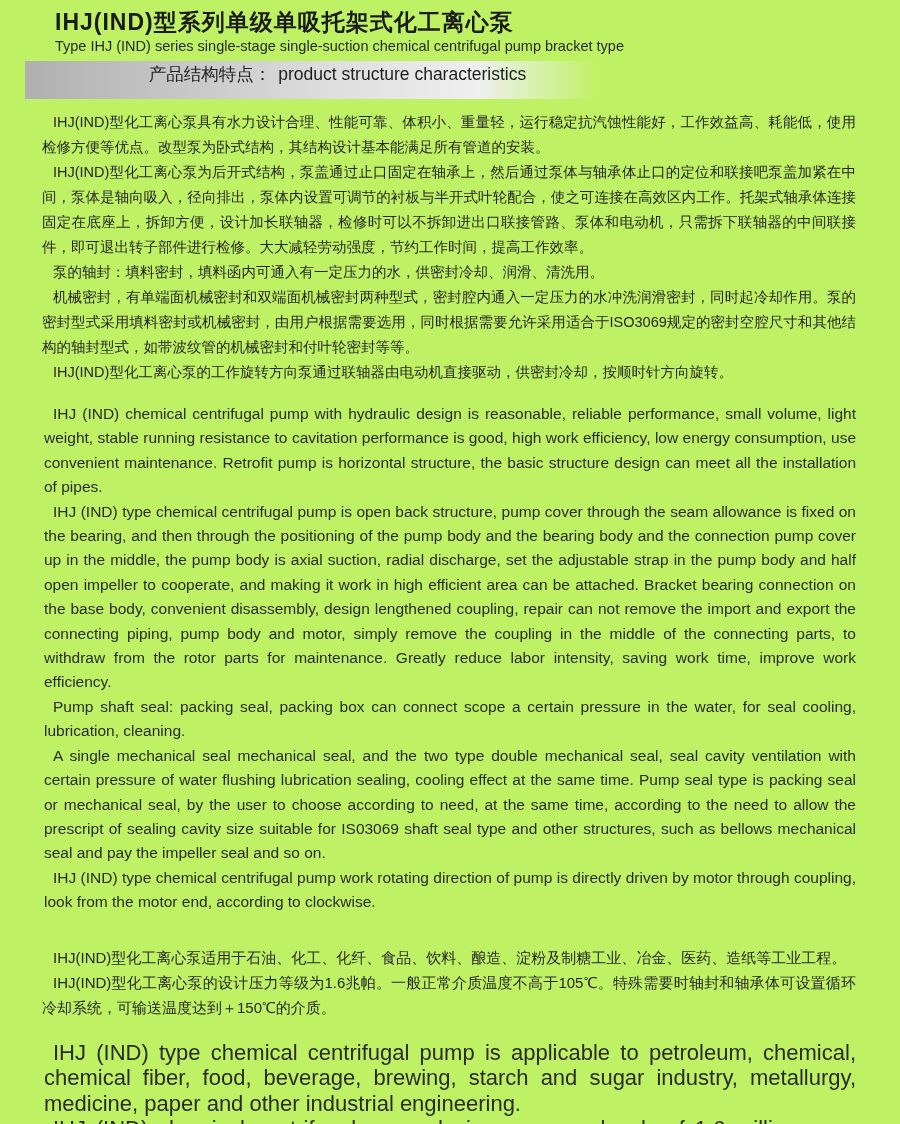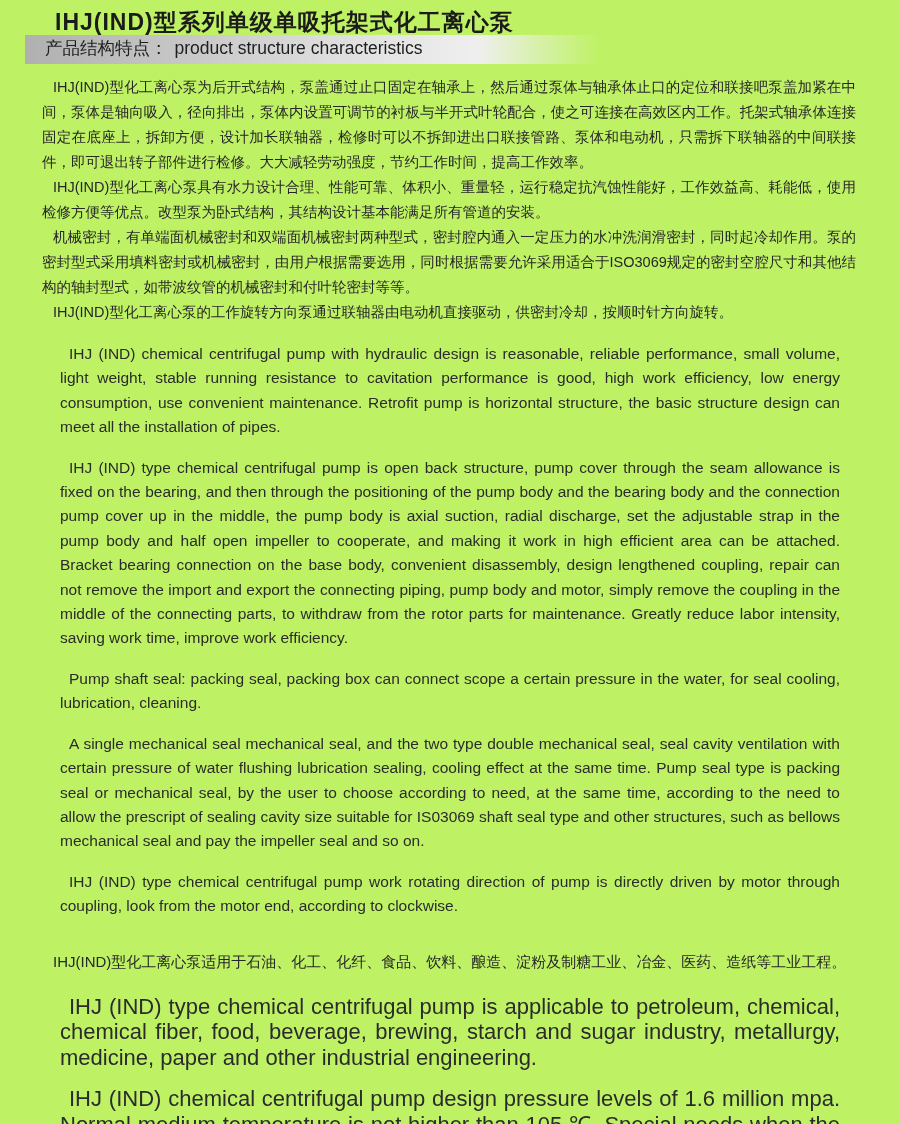--- a/index.html
+++ b/index.html
@@ -35,29 +35,30 @@
     margin: 0;
     padding: 2px 0 6px 55px;
     font-size: 14.5px;
     color: #292929;
     line-height: 18px;
   }
   .section-header {
     position: relative;
     margin-left: 25px;
     width: 605px;
-    height: 29px;
+    height: 38px;
     line-height: 27px;
     padding-left: 20px;
     box-sizing: border-box;
     font-size: 17.5px;
     color: #1e1e1e;
     white-space: nowrap;
     background: linear-gradient(to right,
       #b0b0b0 0%, #c6c6c6 25%, #dddddd 50%, #efefef 75%, rgba(255,255,255,0) 95%);
+    text-align: center;
   }
   .section-header .heading-en {
     margin-left: 7px;
   }
   .section-header.second {
     margin-top: 15px;
   }
   .section-header.second::after {
     content: "";
     position: absolute;
@@ -75,21 +76,21 @@
     text-indent: 11px;
     font-size: 14.5px;
     line-height: 25px;
     text-align: justify;
     color: #272727;
   }
   .en-block {
     margin: 17px 44px 0 44px;
   }
   .en-block p {
-    margin: 16px;
+    margin: 0;
     text-indent: 9px;
     font-size: 15.5px;
     line-height: 24.4px;
     text-align: justify;
     color: #2b2b2b;
   }
   .zh-block.sec2 {
     margin-top: 30px;
   }
   .zh-block.sec2 p {
@@ -104,43 +105,46 @@
     line-height: 25.6px;
   }
 </style>
 </head>
 <body>
 
 <div class="page">
 
   <h1 class="page-title">IHJ(IND)型系列单级单吸托架式化工离心泵</h1>
 
+  <div class="page-subtitle">Type IHJ (IND) series single-stage single-suction chemical centrifugal pump bracket type</div>
 
   <div class="section-header">
     <span class="heading-zh">产品结构特点：</span><span class="heading-en">product structure characteristics</span>
   </div>
 
   <div class="zh-block sec1">
+    <p>IHJ(IND)型化工离心泵具有水力设计合理、性能可靠、体积小、重量轻，运行稳定抗汽蚀性能好，工作效益高、耗能低，使用检修方便等优点。改型泵为卧式结构，其结构设计基本能满足所有管道的安装。</p>
     <p>IHJ(IND)型化工离心泵为后开式结构，泵盖通过止口固定在轴承上，然后通过泵体与轴承体止口的定位和联接吧泵盖加紧在中间，泵体是轴向吸入，径向排出，泵体内设置可调节的衬板与半开式叶轮配合，使之可连接在高效区内工作。托架式轴承体连接固定在底座上，拆卸方便，设计加长联轴器，检修时可以不拆卸进出口联接管路、泵体和电动机，只需拆下联轴器的中间联接件，即可退出转子部件进行检修。大大减轻劳动强度，节约工作时间，提高工作效率。</p>
-    <p>IHJ(IND)型化工离心泵具有水力设计合理、性能可靠、体积小、重量轻，运行稳定抗汽蚀性能好，工作效益高、耗能低，使用检修方便等优点。改型泵为卧式结构，其结构设计基本能满足所有管道的安装。</p>
+    <p>泵的轴封：填料密封，填料函内可通入有一定压力的水，供密封冷却、润滑、清洗用。</p>
     <p>机械密封，有单端面机械密封和双端面机械密封两种型式，密封腔内通入一定压力的水冲洗润滑密封，同时起冷却作用。泵的密封型式采用填料密封或机械密封，由用户根据需要选用，同时根据需要允许采用适合于ISO3069规定的密封空腔尺寸和其他结构的轴封型式，如带波纹管的机械密封和付叶轮密封等等。</p>
     <p>IHJ(IND)型化工离心泵的工作旋转方向泵通过联轴器由电动机直接驱动，供密封冷却，按顺时针方向旋转。</p>
   </div>
 
   <div class="en-block sec1">
     <p>IHJ (IND) chemical centrifugal pump with hydraulic design is reasonable, reliable performance, small volume, light weight, stable running resistance to cavitation performance is good, high work efficiency, low energy consumption, use convenient maintenance. Retrofit pump is horizontal structure, the basic structure design can meet all the installation of pipes.</p>
     <p>IHJ (IND) type chemical centrifugal pump is open back structure, pump cover through the seam allowance is fixed on the bearing, and then through the positioning of the pump body and the bearing body and the connection pump cover up in the middle, the pump body is axial suction, radial discharge, set the adjustable strap in the pump body and half open impeller to cooperate, and making it work in high efficient area can be attached. Bracket bearing connection on the base body, convenient disassembly, design lengthened coupling, repair can not remove the import and export the connecting piping, pump body and motor, simply remove the coupling in the middle of the connecting parts, to withdraw from the rotor parts for maintenance. Greatly reduce labor intensity, saving work time, improve work efficiency.</p>
     <p>Pump shaft seal: packing seal, packing box can connect scope a certain pressure in the water, for seal cooling, lubrication, cleaning.</p>
     <p>A single mechanical seal mechanical seal, and the two type double mechanical seal, seal cavity ventilation with certain pressure of water flushing lubrication sealing, cooling effect at the same time. Pump seal type is packing seal or mechanical seal, by the user to choose according to need, at the same time, according to the need to allow the prescript of sealing cavity size suitable for IS03069 shaft seal type and other structures, such as bellows mechanical seal and pay the impeller seal and so on.</p>
     <p>IHJ (IND) type chemical centrifugal pump work rotating direction of pump is directly driven by motor through coupling, look from the motor end, according to clockwise.</p>
   </div>
 
 
   <div class="zh-block sec2">
     <p>IHJ(IND)型化工离心泵适用于石油、化工、化纤、食品、饮料、酿造、淀粉及制糖工业、冶金、医药、造纸等工业工程。</p>
+    <p>IHJ(IND)型化工离心泵的设计压力等级为1.6兆帕。一般正常介质温度不高于105℃。特殊需要时轴封和轴承体可设置循环冷却系统，可输送温度达到＋150℃的介质。</p>
   </div>
 
   <div class="en-block sec2">
     <p>IHJ (IND) type chemical centrifugal pump is applicable to petroleum, chemical, chemical fiber, food, beverage, brewing, starch and sugar industry, metallurgy, medicine, paper and other industrial engineering.</p>
     <p>IHJ (IND) chemical centrifugal pump design pressure levels of 1.6 million mpa. Normal medium temperature is not higher than 105 ℃. Special needs when the shaft seal and bearing body can be set up circulating cooling system, can transport medium temperature to + 150 ℃.</p>
   </div>
 
 </div>
 
 </body></html>

